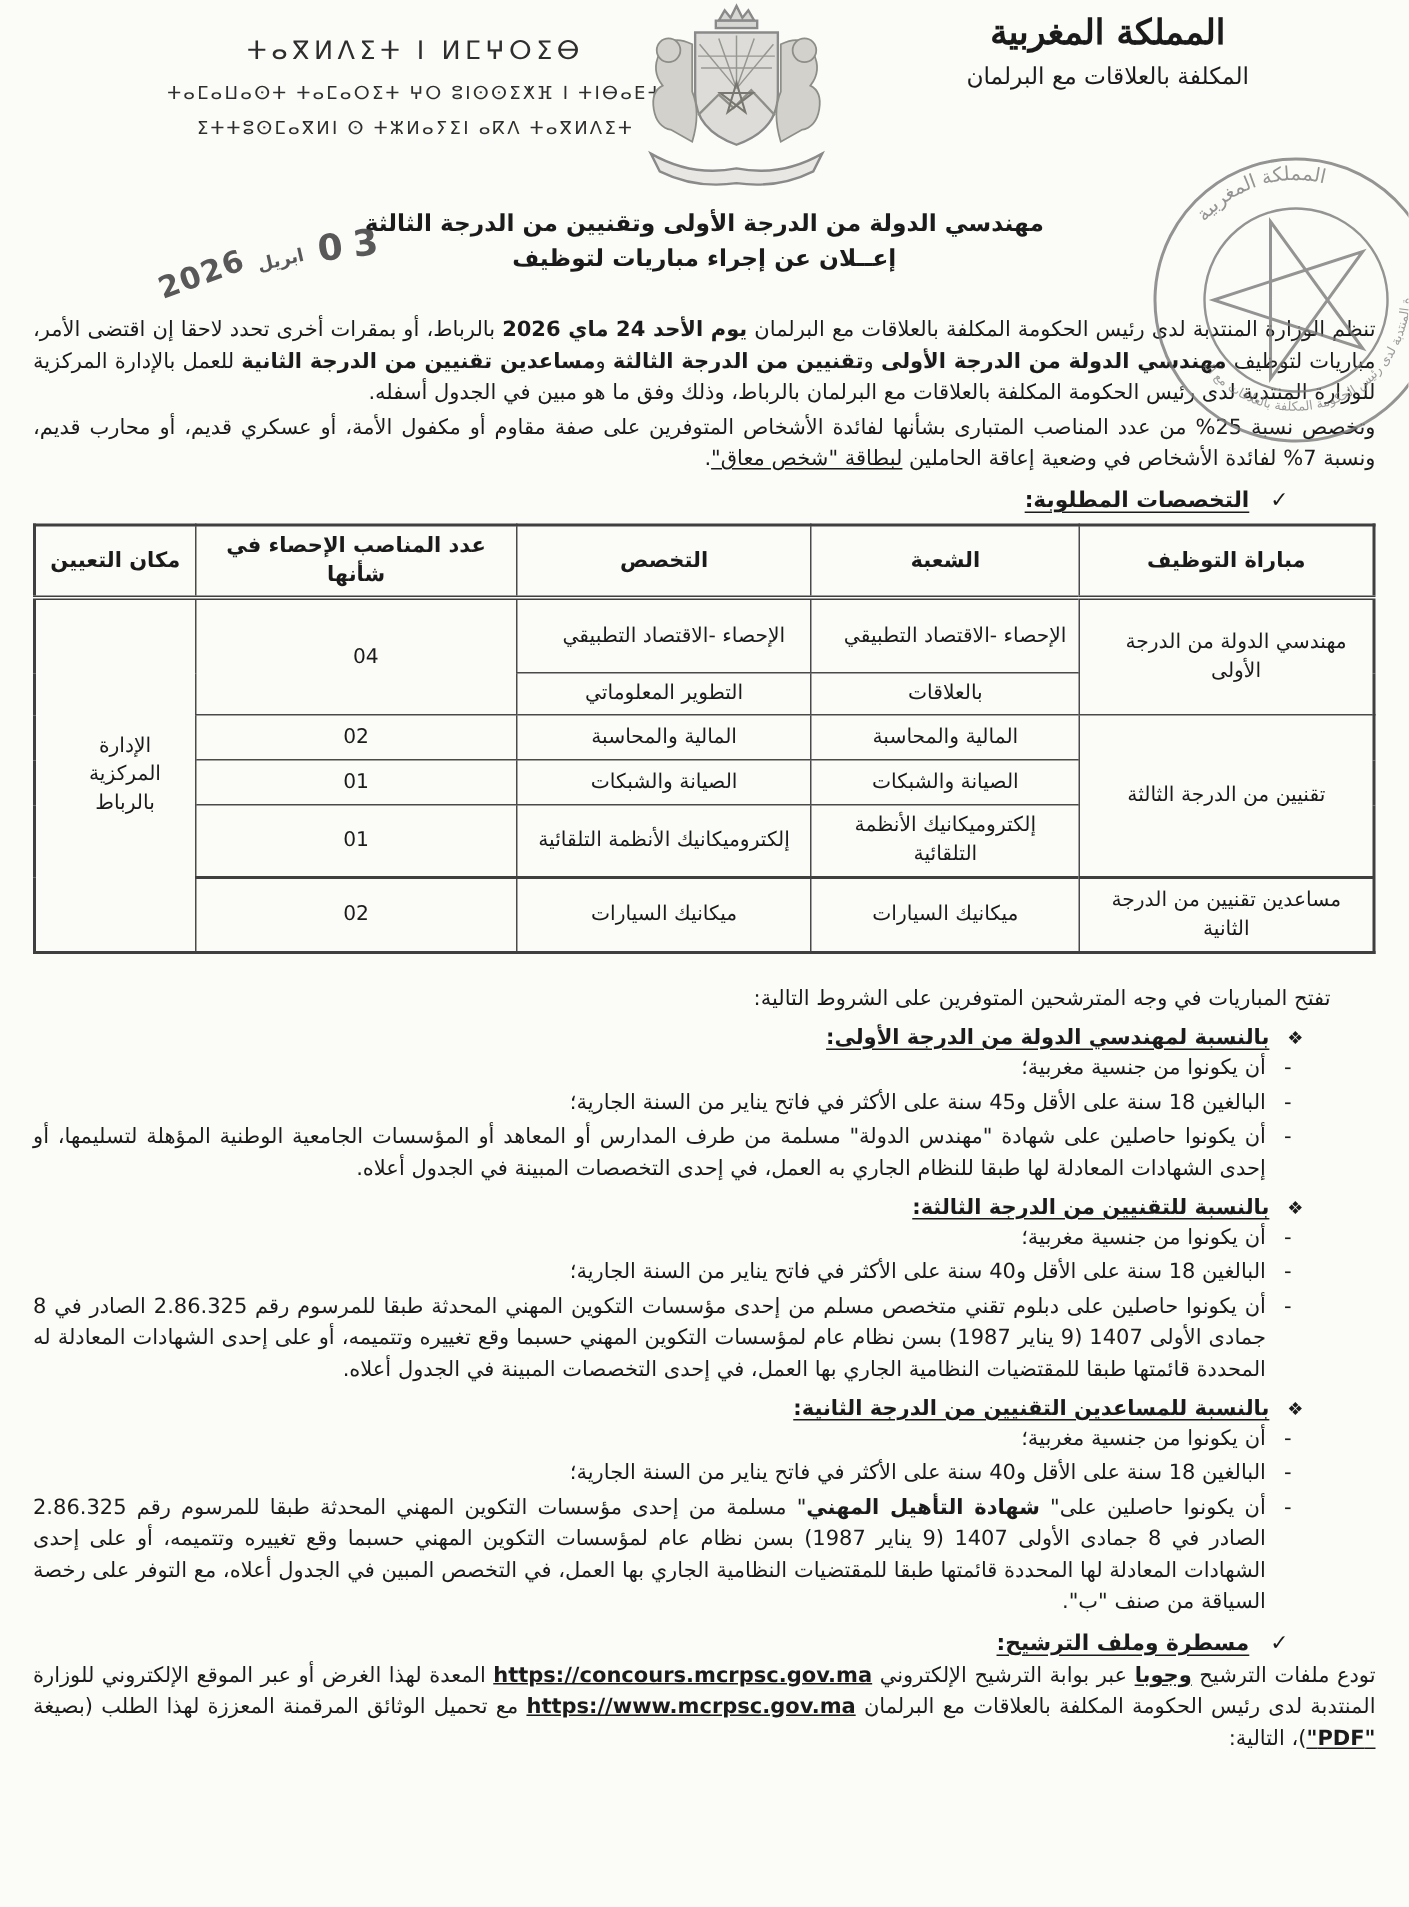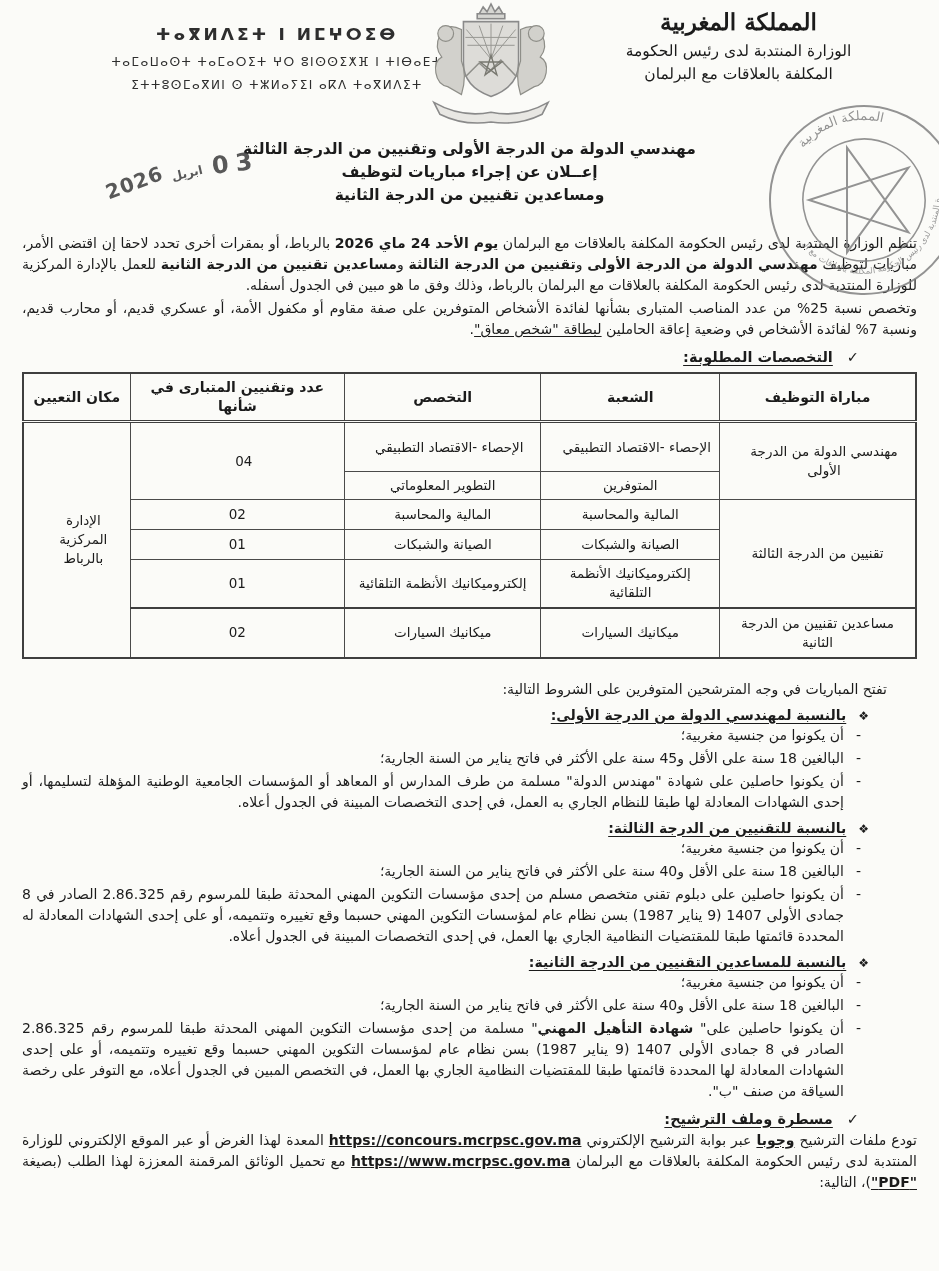--- a/index.html
+++ b/index.html
@@ -13,21 +13,21 @@
     overflow:hidden;
   }
   .page { position:absolute; inset:0; padding:0 22px; }
 
   
   .header { position:relative; height:130px; }
   .tifinagh {
     position:absolute; left:70px; top:24px; width:370px;
     text-align:center; color:#2e2e2e; direction:ltr;
   }
-  .tifinagh .t1 { font-size:17px; letter-spacing:3px; margin-bottom:11px; font-weight:bold; }
+  .tifinagh .t1 { font-size:17px; letter-spacing:3px; margin-bottom:11px; font-weight:normal; }
   .tifinagh .t2 { font-size:12px; letter-spacing:1.5px; margin-bottom:9px; }
   .tifinagh .t3 { font-size:12px; letter-spacing:1.5px; }
   .coat { position:absolute; left:389px; top:0; width:160px; height:128px; }
   .ministry { position:absolute; right:6px; top:8px; width:345px; text-align:center; }
   .ministry .m1 { font-family:"DejaVu Serif", serif; font-weight:bold; font-size:23px; margin-bottom:7px; }
   .ministry .m2 { font-family:"DejaVu Serif", serif; font-size:15.5px; margin-bottom:5px; }
   .ministry .m3 { font-family:"DejaVu Serif", serif; font-size:15.5px; }
 
   
   .seal { position:absolute; right:-28px; top:100px; width:205px; height:200px; opacity:.82; pointer-events:none; }
@@ -119,21 +119,20 @@
           <path d="M110,30 q16,-8 22,6 q6,12 -2,22 q8,4 6,16 q-2,12 -12,14 l-14,8 q-6,-20 0,-34 z"></path>
           <circle cx="126" cy="34" r="8"></circle>
         </g>
 
         <path d="M22,104 q28,16 58,10 q30,6 58,-10 l-6,12 q-24,12 -52,8 q-28,4 -52,-8 z" fill="#e8e7e3"></path>
       </g>
     </svg>
 
     <div class="ministry">
       <div class="m1">المملكة المغربية</div>
-      <div class="m2">الوزارة المنتدبة لدى رئيس الحكومة</div>
       <div class="m3">المكلفة بالعلاقات مع البرلمان</div>
     </div>
   </div>
 
   <svg class="seal" viewBox="0 0 205 200" aria-hidden="true">
     <g transform="rotate(-18 102 100)" fill="none" stroke="#7d7d7d">
       <circle cx="102" cy="100" r="94" stroke-width="2"></circle>
       <circle cx="102" cy="100" r="61" stroke-width="1.6"></circle>
       <path d="M102,45 L69.7,144.5 L154.3,83 L49.7,83 L134.3,144.5 Z" stroke-width="2"></path>
       <defs>
@@ -151,21 +150,20 @@
 
   <div class="date-stamp">
     <span class="d">03</span>
     <span class="m">ابريل</span>
     <span class="y">2026</span>
   </div>
 
   <div class="title">
     <div>مهندسي الدولة من الدرجة الأولى وتقنيين من الدرجة الثالثة</div>
     <div>إعــلان عن إجراء مباريات لتوظيف</div>
-    <div>ومساعدين تقنيين من الدرجة الثانية</div>
   </div>
 
   <p class="para"><span>تنظم الوزارة المنتدبة لدى رئيس الحكومة المكلفة بالعلاقات مع البرلمان </span><span class="b">يوم الأحد 24 ماي 2026</span><span> بالرباط، أو بمقرات أخرى تحدد لاحقا إن اقتضى الأمر، مباريات لتوظيف </span><span class="b">مهندسي الدولة من الدرجة الأولى</span><span> و</span><span class="b">تقنيين من الدرجة الثالثة</span><span> و</span><span class="b">مساعدين تقنيين من الدرجة الثانية</span><span> للعمل بالإدارة المركزية للوزارة المنتدبة لدى رئيس الحكومة المكلفة بالعلاقات مع البرلمان بالرباط، وذلك وفق ما هو مبين في الجدول أسفله.</span></p>
   <p class="para tight"><span>وتخصص نسبة 25% من عدد المناصب المتبارى بشأنها لفائدة الأشخاص المتوفرين على صفة مقاوم أو مكفول الأمة، أو عسكري قديم، أو محارب قديم، ونسبة 7% لفائدة الأشخاص في وضعية إعاقة الحاملين </span><span class="u">لبطاقة "شخص معاق"</span><span>.</span></p>
 
   <div class="h-check">
     <span class="mk">✓</span><span class="tx">التخصصات المطلوبة:</span>
   </div>
 
   <table class="spec">
@@ -174,34 +172,34 @@
         <col class="c-branch">
         <col class="c-spec">
         <col class="c-num">
         <col class="c-loc">
     </colgroup>
     <thead>
       <tr>
         <th>مباراة التوظيف</th>
         <th>الشعبة</th>
         <th>التخصص</th>
-        <th>عدد وتقنيين المتبارى في شأنها</th>
+        <th>عدد المناصب الإحصاء في شأنها</th>
         <th>مكان التعيين</th>
       </tr>
     </thead>
     <tbody>
       <tr class="r1">
         <td rowspan="2">مهندسي الدولة من الدرجة الأولى</td>
         <td>الإحصاء -الاقتصاد التطبيقي</td>
         <td>الإحصاء -الاقتصاد التطبيقي</td>
         <td rowspan="2">04</td>
         <td rowspan="6">الإدارة المركزية بالرباط</td>
       </tr>
       <tr class="r2">
-        <td>المتوفرين</td>
+        <td>بالعلاقات</td>
         <td>التطوير المعلوماتي</td>
       </tr>
       <tr class="r3">
         <td rowspan="3">تقنيين من الدرجة الثالثة</td>
         <td>المالية والمحاسبة</td>
         <td>المالية والمحاسبة</td>
         <td>02</td>
       </tr>
       <tr class="r4">
         <td>الصيانة والشبكات</td>

